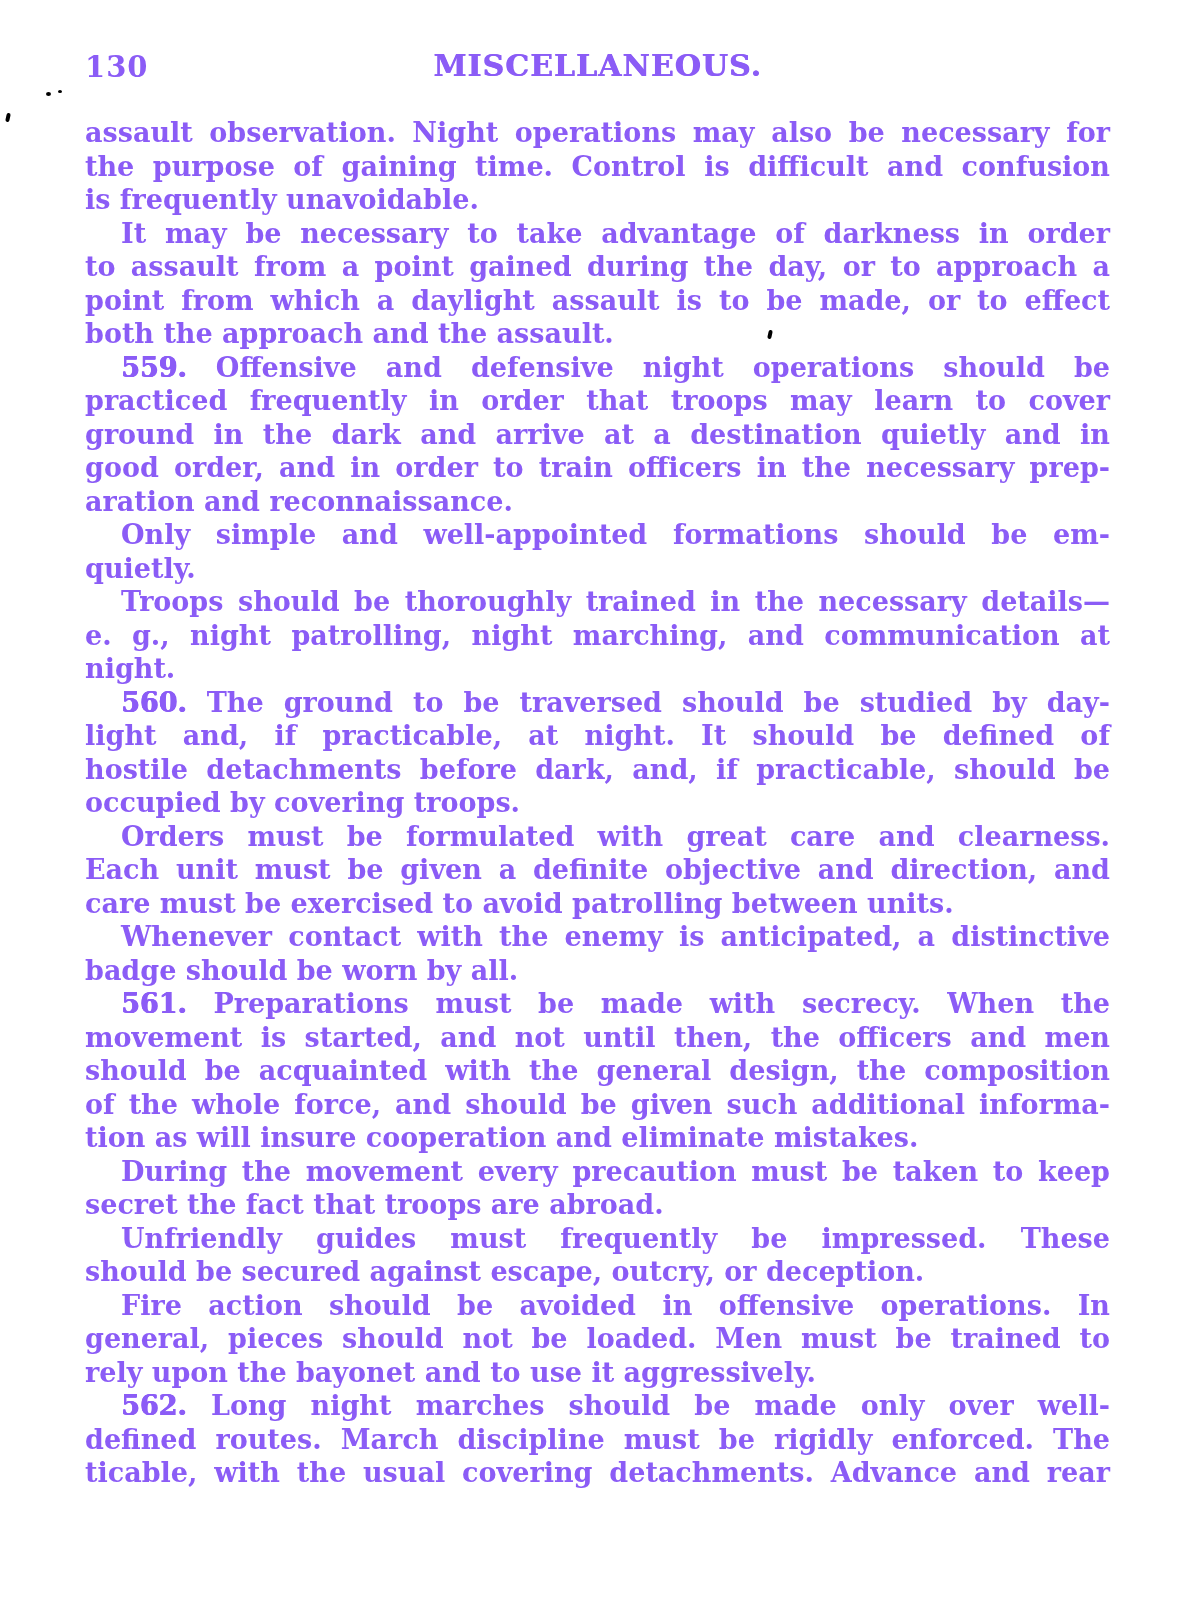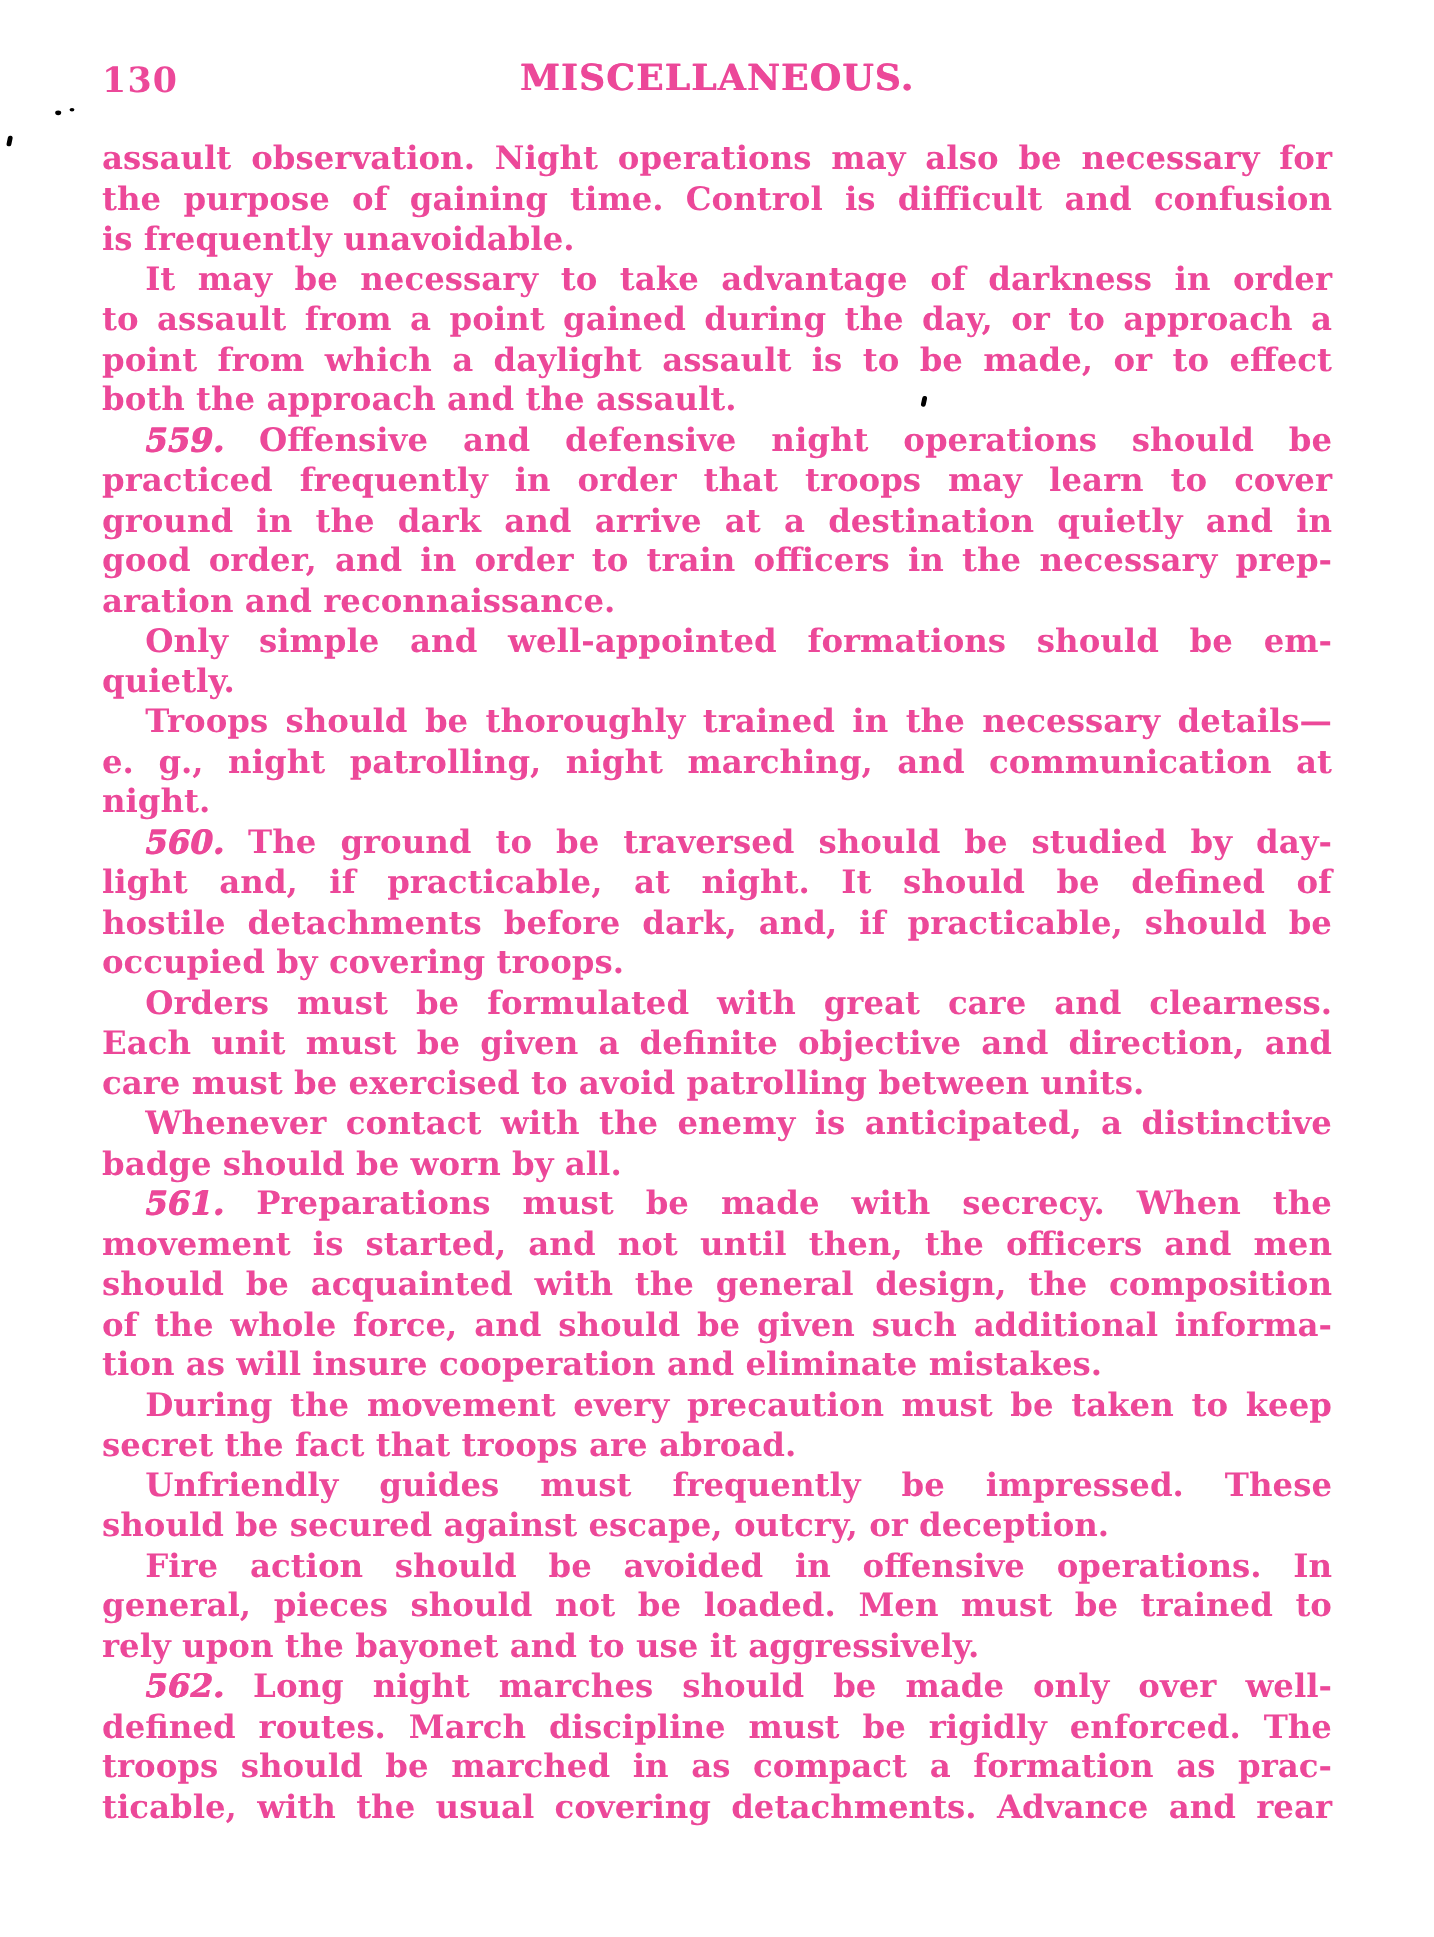--- a/index.html
+++ b/index.html
@@ -5,21 +5,21 @@
   html, body {
     margin: 0;
     padding: 0;
     background: #ffffff;
   }
   .page {
     position: relative;
     width: 1195px;
     height: 1614px;
     background: #ffffff;
-    color: #ec4899;
+    color: #8b5cf6;
     font-family: "DejaVu Serif", "Liberation Serif", serif;
     overflow: hidden;
   }
   .page-number {
     position: absolute;
     top: 50px;
     left: 85px;
     font-size: 29px;
     font-weight: 700;
     letter-spacing: 1px;
@@ -48,21 +48,20 @@
   .line {
     text-align: justify;
     text-align-last: justify;
     white-space: normal;
   }
   .line.lastline { text-align-last: left; }
   .line.firstline { text-indent: 36px; }
   .para-number {
     font-weight: 700;
     text-shadow: 0.7px 0 0 currentColor, 0 0.4px 0 currentColor;
-    font-style: italic;
   }
   .artifact {
     position: absolute;
     background: #000;
     border-radius: 50%;
   }
   .artifact.comma { width: 4px; height: 9px; border-radius: 2px; transform: rotate(12deg); }
 </style>
 </head>
 <body>
@@ -137,18 +136,17 @@
         <div class="line lastline">should be secured against escape, outcry, or deception.</div>
       </div>
       <div class="para">
         <div class="line firstline">Fire action should be avoided in offensive operations. In</div>
         <div class="line">general, pieces should not be loaded. Men must be trained to</div>
         <div class="line lastline">rely upon the bayonet and to use it aggressively.</div>
       </div>
       <div class="para">
         <div class="line firstline"><span class="para-number">562.</span> Long night marches should be made only over well-</div>
         <div class="line">defined routes. March discipline must be rigidly enforced. The</div>
-        <div class="line">troops should be marched in as compact a formation as prac-</div>
         <div class="line">ticable, with the usual covering detachments. Advance and rear</div>
       </div>
     </div>
 
 </div>
 
 </body></html>

